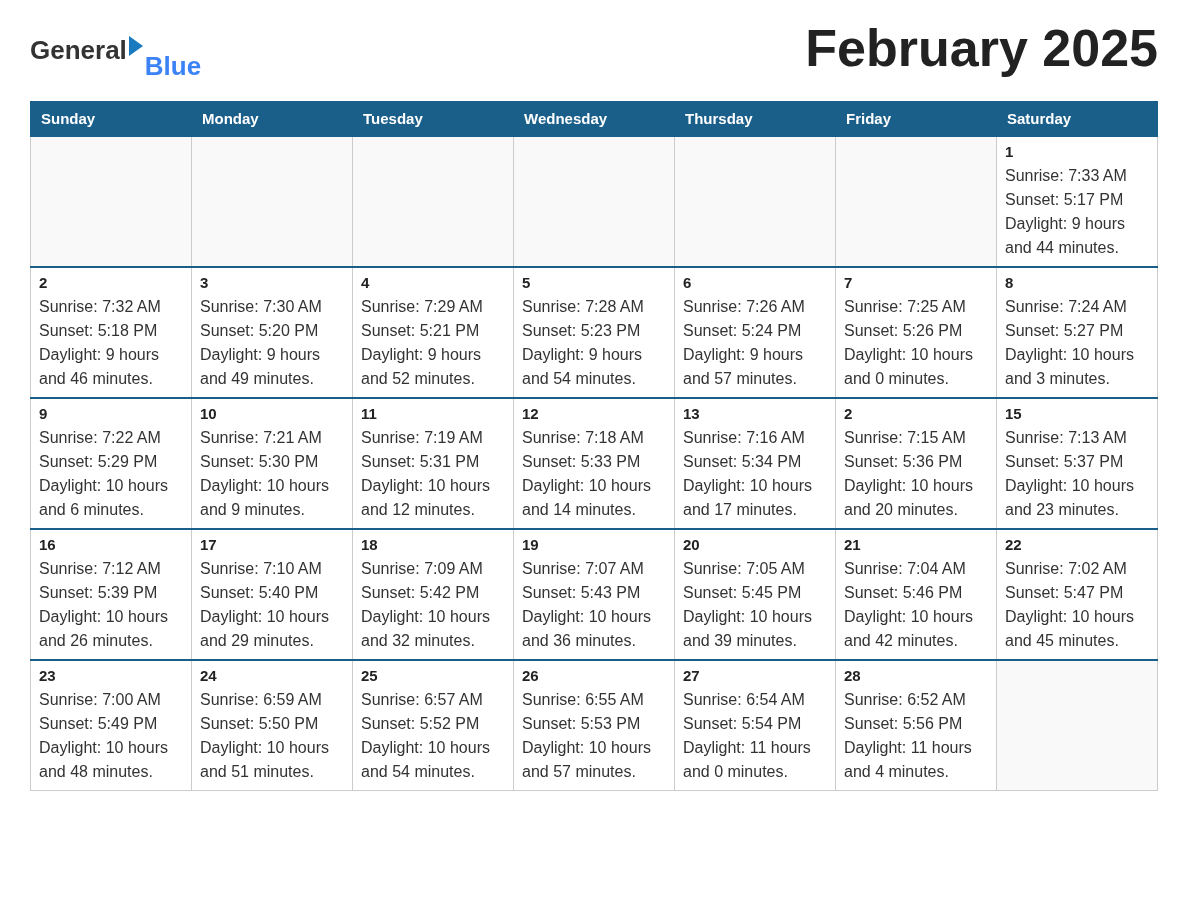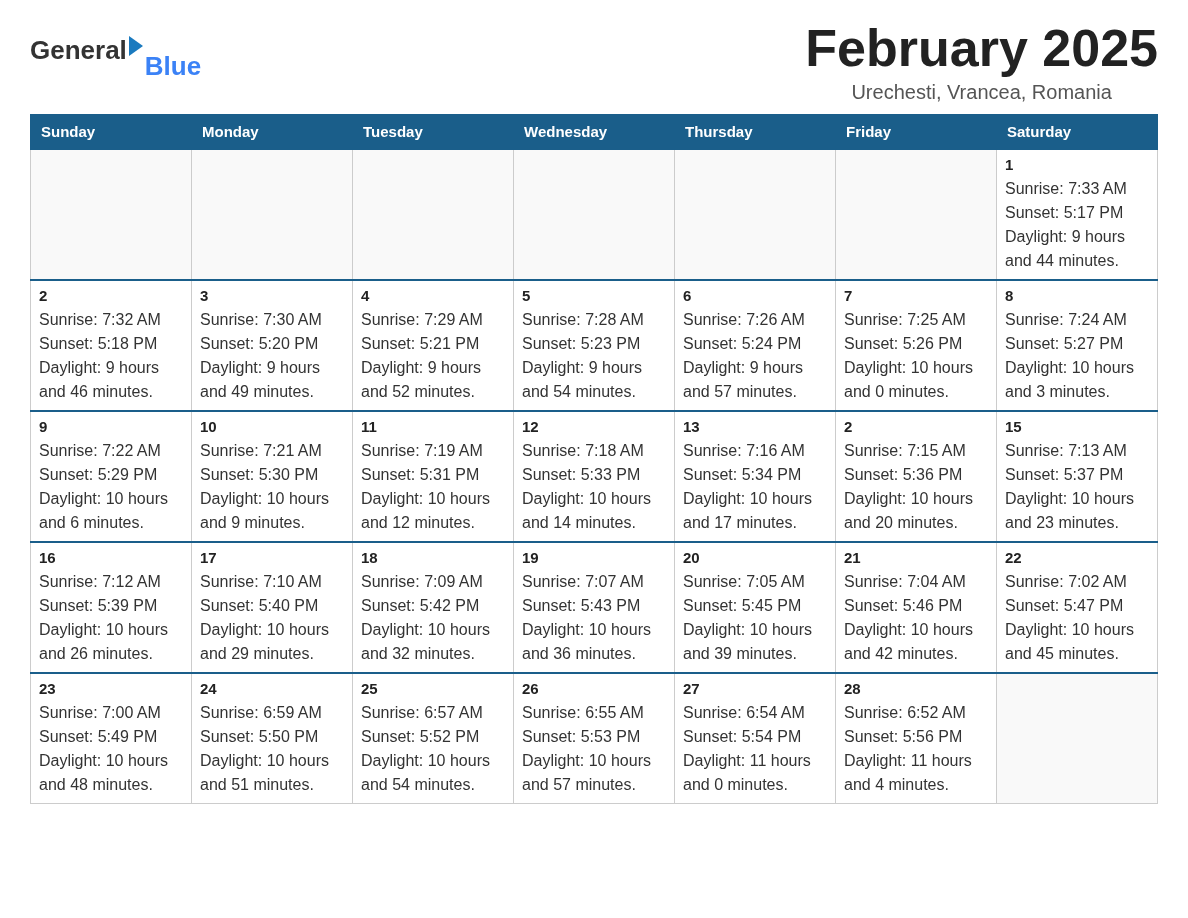--- a/index.html
+++ b/index.html
@@ -51,21 +51,21 @@
       line-height: 1.1;
     }
     .location {
       font-size: 20px;
       color: #555;
       margin-top: 4px;
     }
     .calendar {
       width: 100%;
       border-collapse: collapse;
-      margin-top: 10px;
+      margin-top: 20px;
     }
     .calendar th {
       background-color: #1a5e8a;
       color: #fff;
       font-size: 15px;
       font-weight: bold;
       padding: 8px 10px;
       text-align: left;
       border: 1px solid #1a5e8a;
     }
@@ -105,21 +105,20 @@
     <div style="display:flex; flex-direction:row; line-height:1.1;">
       <div style="display:flex; align-items:center;">
         <span class="logo-text-general">General</span>
         <div class="logo-arrow"></div>
       </div>
       <span class="logo-text-blue" style="margin-left:2px;">Blue</span>
     </div>
   </div>
   <div class="header-right">
     <div class="month-title">February 2025</div>
-    <div class="location">Urechesti, Vrancea, Romania</div>
   </div>
 </div>
 
 <table class="calendar">
   <thead>
     <tr>
     <th>Sunday</th>
         <th>Monday</th>
         <th>Tuesday</th>
         <th>Wednesday</th>

